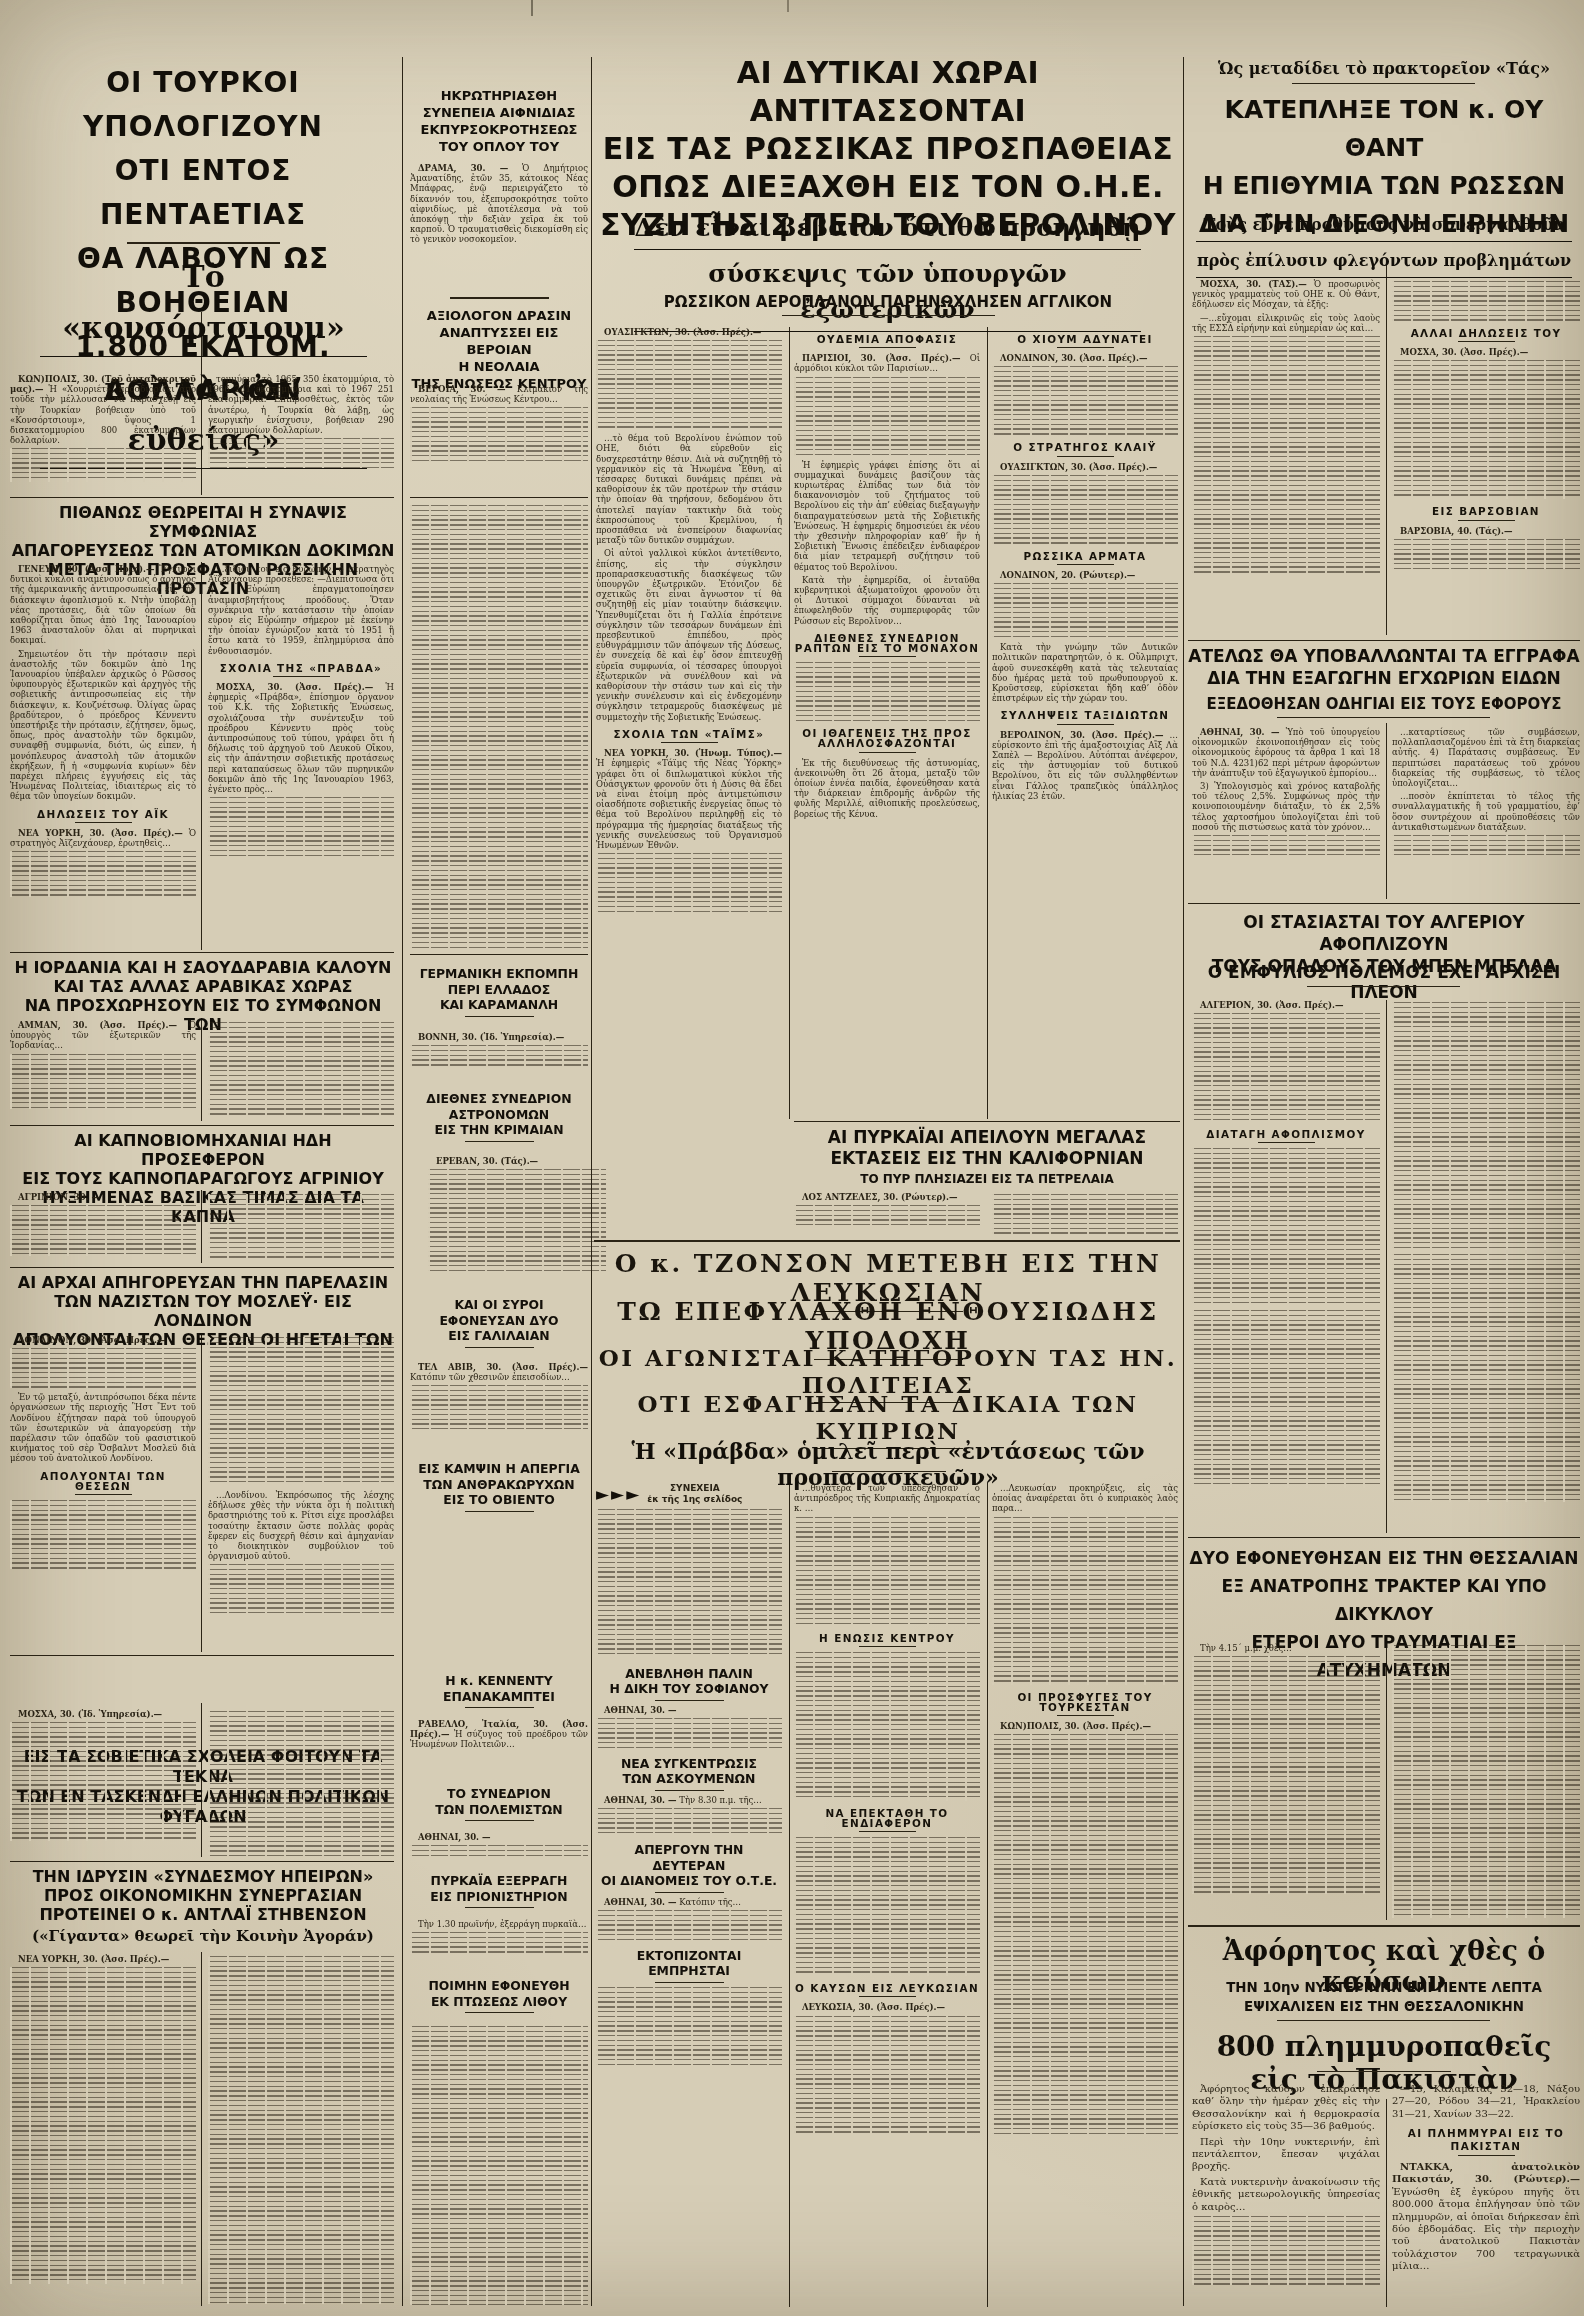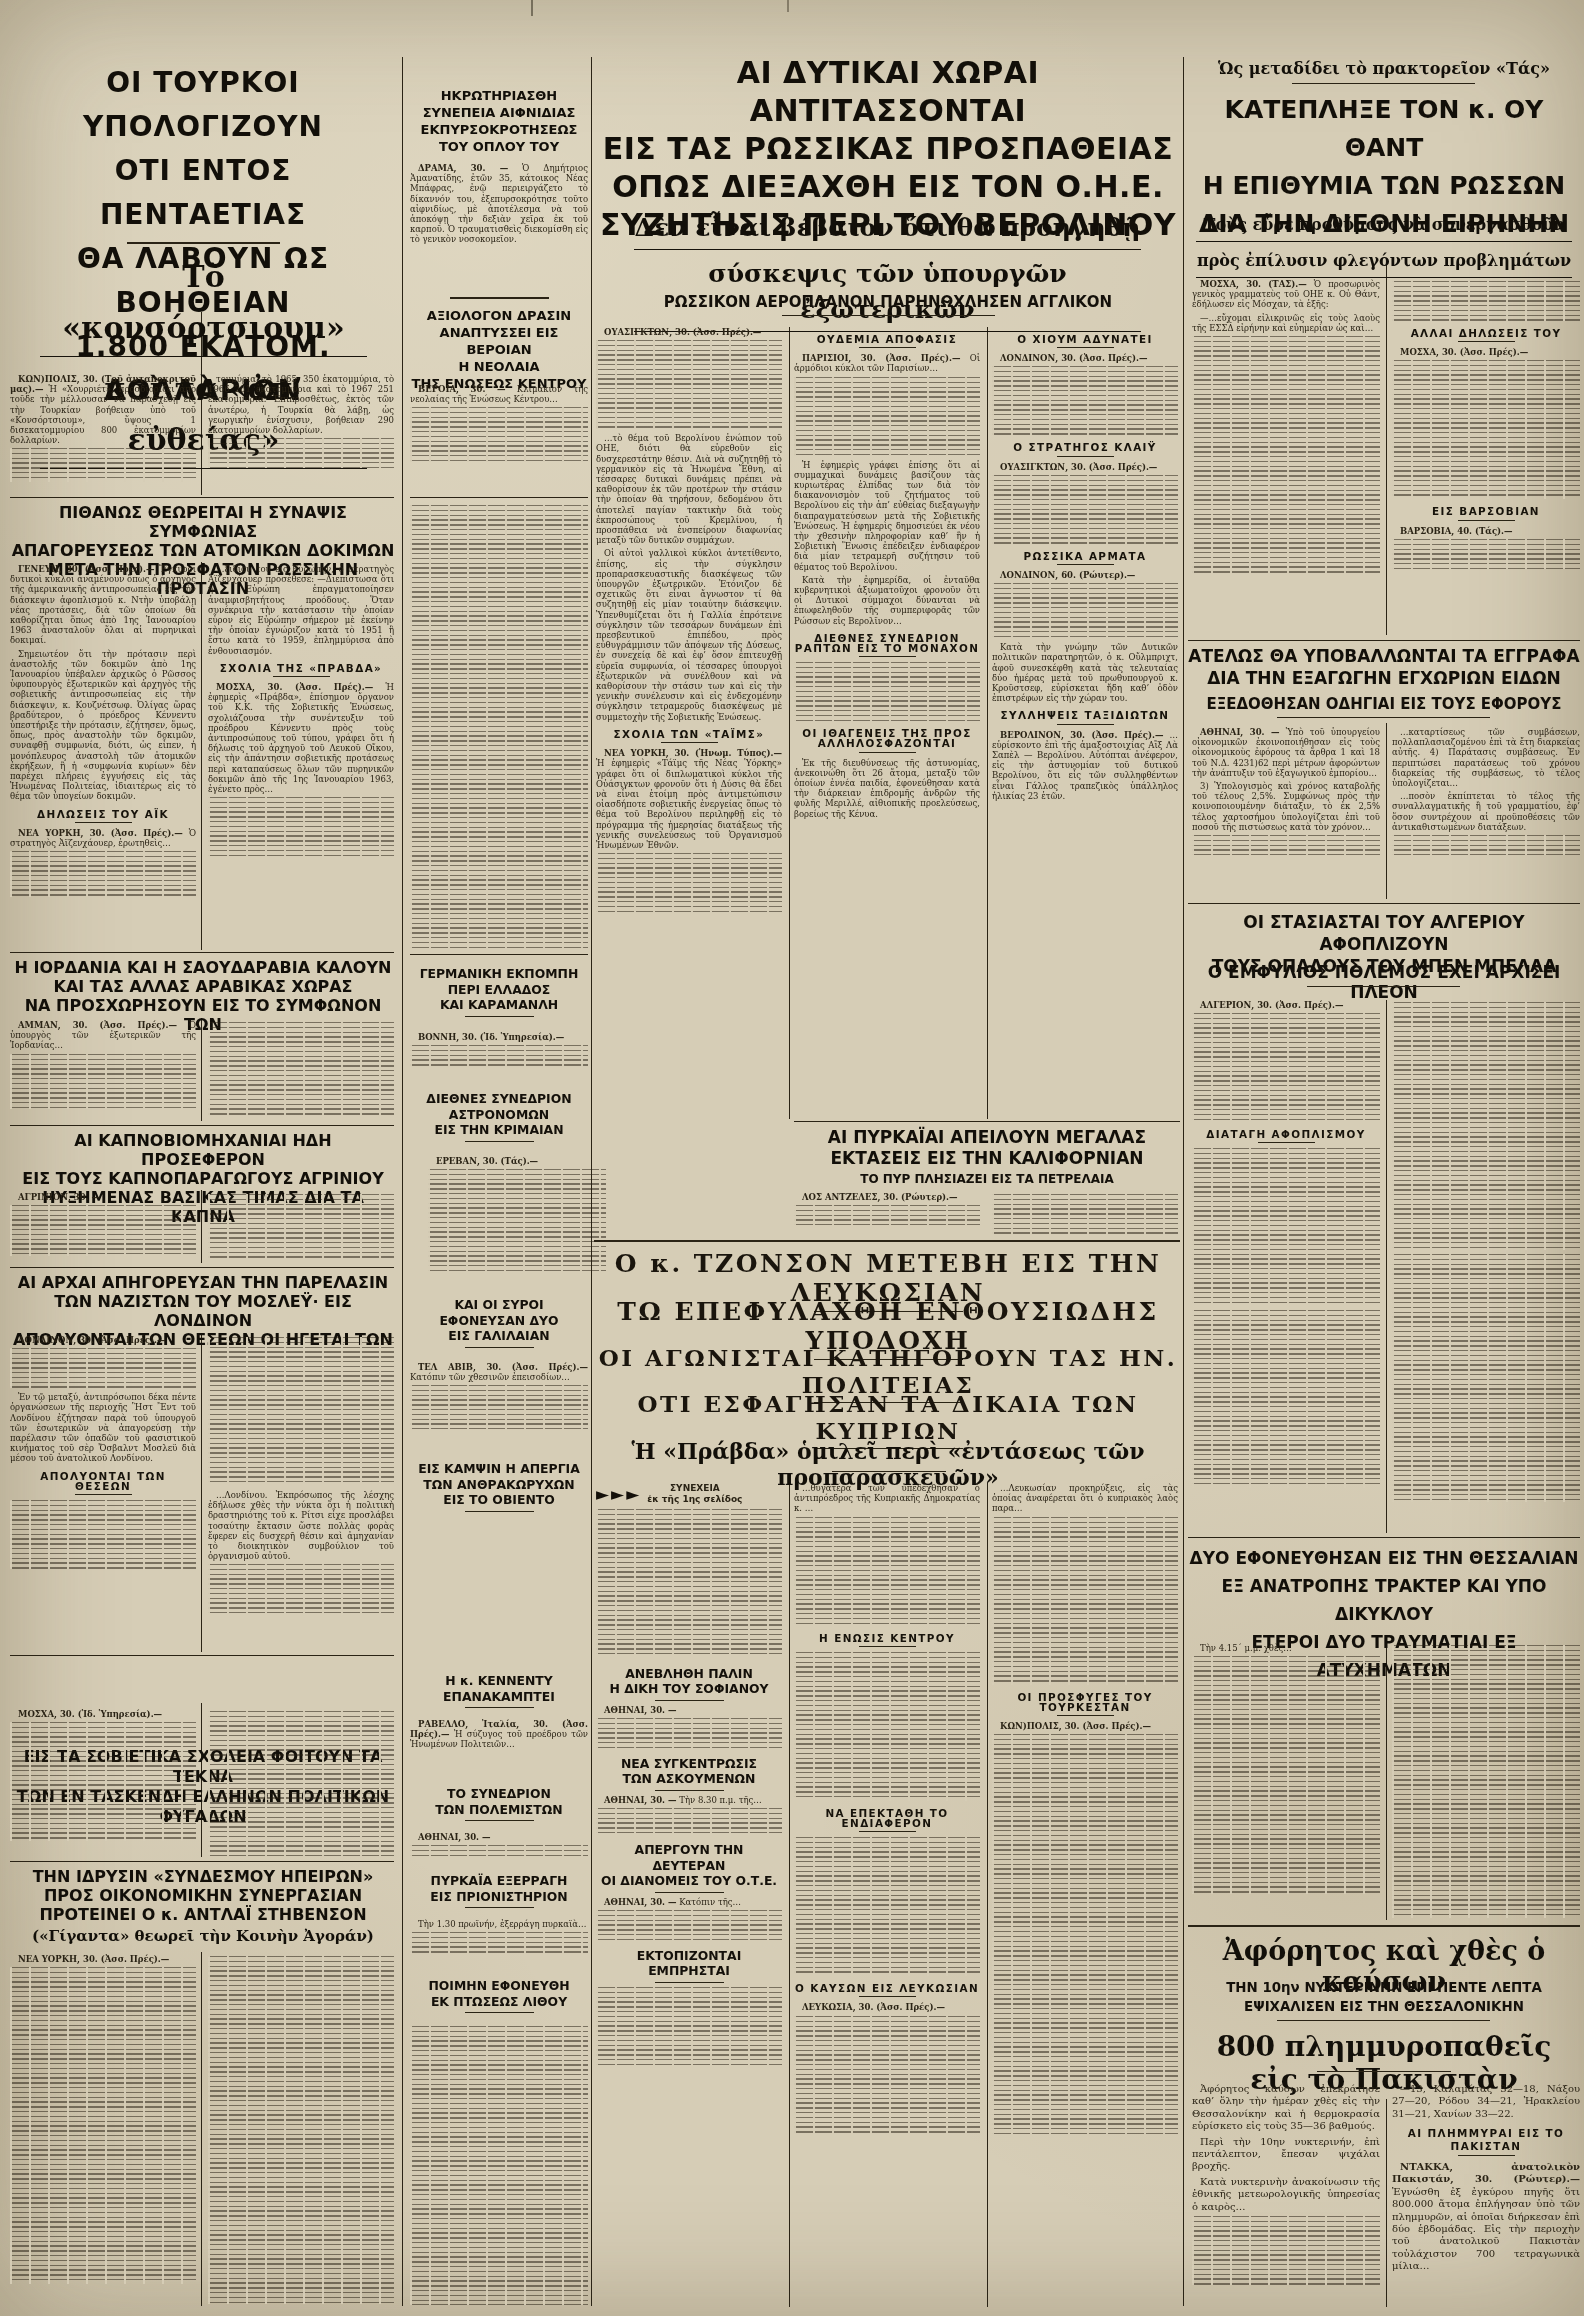--- a/index.html
+++ b/index.html
@@ -278,21 +278,21 @@
     <p><span>Ἐκ τῆς διευθύνσεως τῆς ἀστυνομίας, ἀνεκοινώθη ὅτι 26 ἄτομα, μεταξὺ τῶν ὁποίων ἐννέα παιδία, ἐφονεύθησαν κατὰ τὴν διάρκειαν ἐπιδρομῆς ἀνδρῶν τῆς φυλῆς Μεριλλέ, αἰθιοπικῆς προελεύσεως, βορείως τῆς Κένυα.</span></p>
   </div>
   <div class="abs body" style="left:992px;top:327px;width:186px;height:792px;overflow:hidden">
     <div class="sub">Ο ΧΙΟΥΜ ΑΔΥΝΑΤΕΙ</div>
     <p><b>ΛΟΝΔΙΝΟΝ, 30. (Ἀσσ. Πρές).—</b></p>
     <div class="gk" style="height:69px"></div>
     <div class="sub">Ο ΣΤΡΑΤΗΓΟΣ ΚΛΑΙΫ</div>
     <p><b>ΟΥΑΣΙΓΚΤΩΝ, 30. (Ἀσσ. Πρές).—</b></p>
     <div class="gk" style="height:69px"></div>
     <div class="sub">ΡΩΣΣΙΚΑ ΑΡΜΑΤΑ</div>
-    <p><b>ΛΟΝΔΙΝΟΝ, 60. (Ρώυτερ).—</b></p>
+    <p><b>ΛΟΝΔΙΝΟΝ, 20. (Ρώυτερ).—</b></p>
     <div class="gk" style="height:55px"></div>
     <p><span>Κατὰ τὴν γνώμην τῶν Δυτικῶν πολιτικῶν παρατηρητῶν, ὁ κ. Οὔλμπριχτ, ἀφοῦ συνεσκέφθη κατὰ τὰς τελευταίας δύο ἡμέρας μετὰ τοῦ πρωθυπουργοῦ κ. Κροῦστσεφ, εὑρίσκεται ἤδη καθ’ ὁδὸν ἐπιστρέφων εἰς τὴν χώραν του.</span></p>
     <div class="sub">ΣΥΛΛΗΨΕΙΣ ΤΑΞΙΔΙΩΤΩΝ</div>
     <p><b>ΒΕΡΟΛΙΝΟΝ, 30. (Ἀσσ. Πρές).—</b> <span>…εὑρίσκοντο ἐπὶ τῆς ἁμαξοστοιχίας Αἲξ Λὰ Σαπὲλ — Βερολίνου. Αὐτόπται ἀνέφερον, εἰς τὴν ἀστυνομίαν τοῦ δυτικοῦ Βερολίνου, ὅτι εἷς τῶν συλληφθέντων εἶναι Γάλλος τραπεζικὸς ὑπάλληλος ἡλικίας 23 ἐτῶν.</span></p>
   </div>
 
   <div class="abs rl" style="left:794px;top:1121px;width:386px;height:1px"></div>
   <div class="abs hs preline" style="left:794px;top:1127px;width:386px;font-size:17px;line-height:21px">ΑΙ ΠΥΡΚΑΪΑΙ ΑΠΕΙΛΟΥΝ ΜΕΓΑΛΑΣ
 ΕΚΤΑΣΕΙΣ ΕΙΣ ΤΗΝ ΚΑΛΙΦΟΡΝΙΑΝ</div>
   <div class="abs kick" style="left:794px;top:1172px;width:386px;font-size:12px">ΤΟ ΠΥΡ ΠΛΗΣΙΑΖΕΙ ΕΙΣ ΤΑ ΠΕΤΡΕΛΑΙΑ</div>

